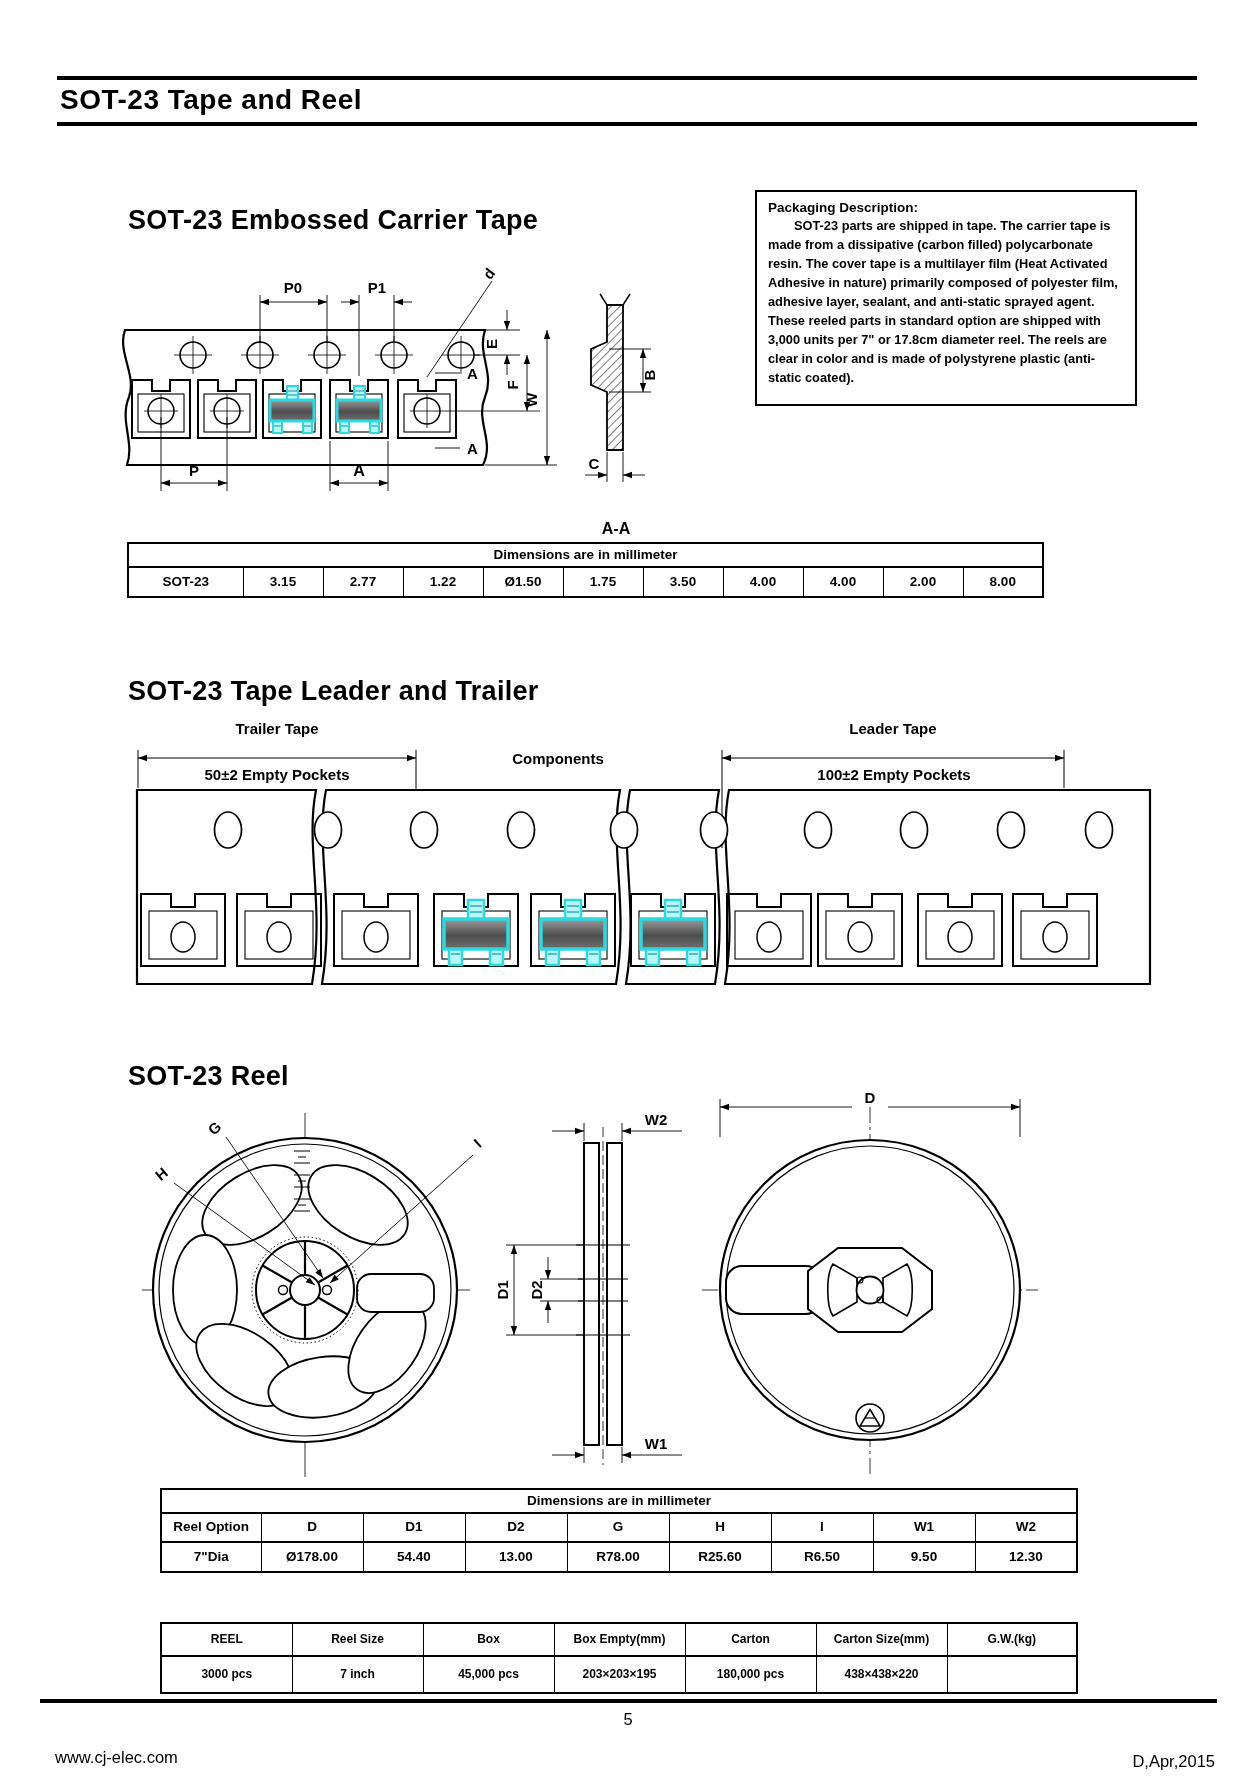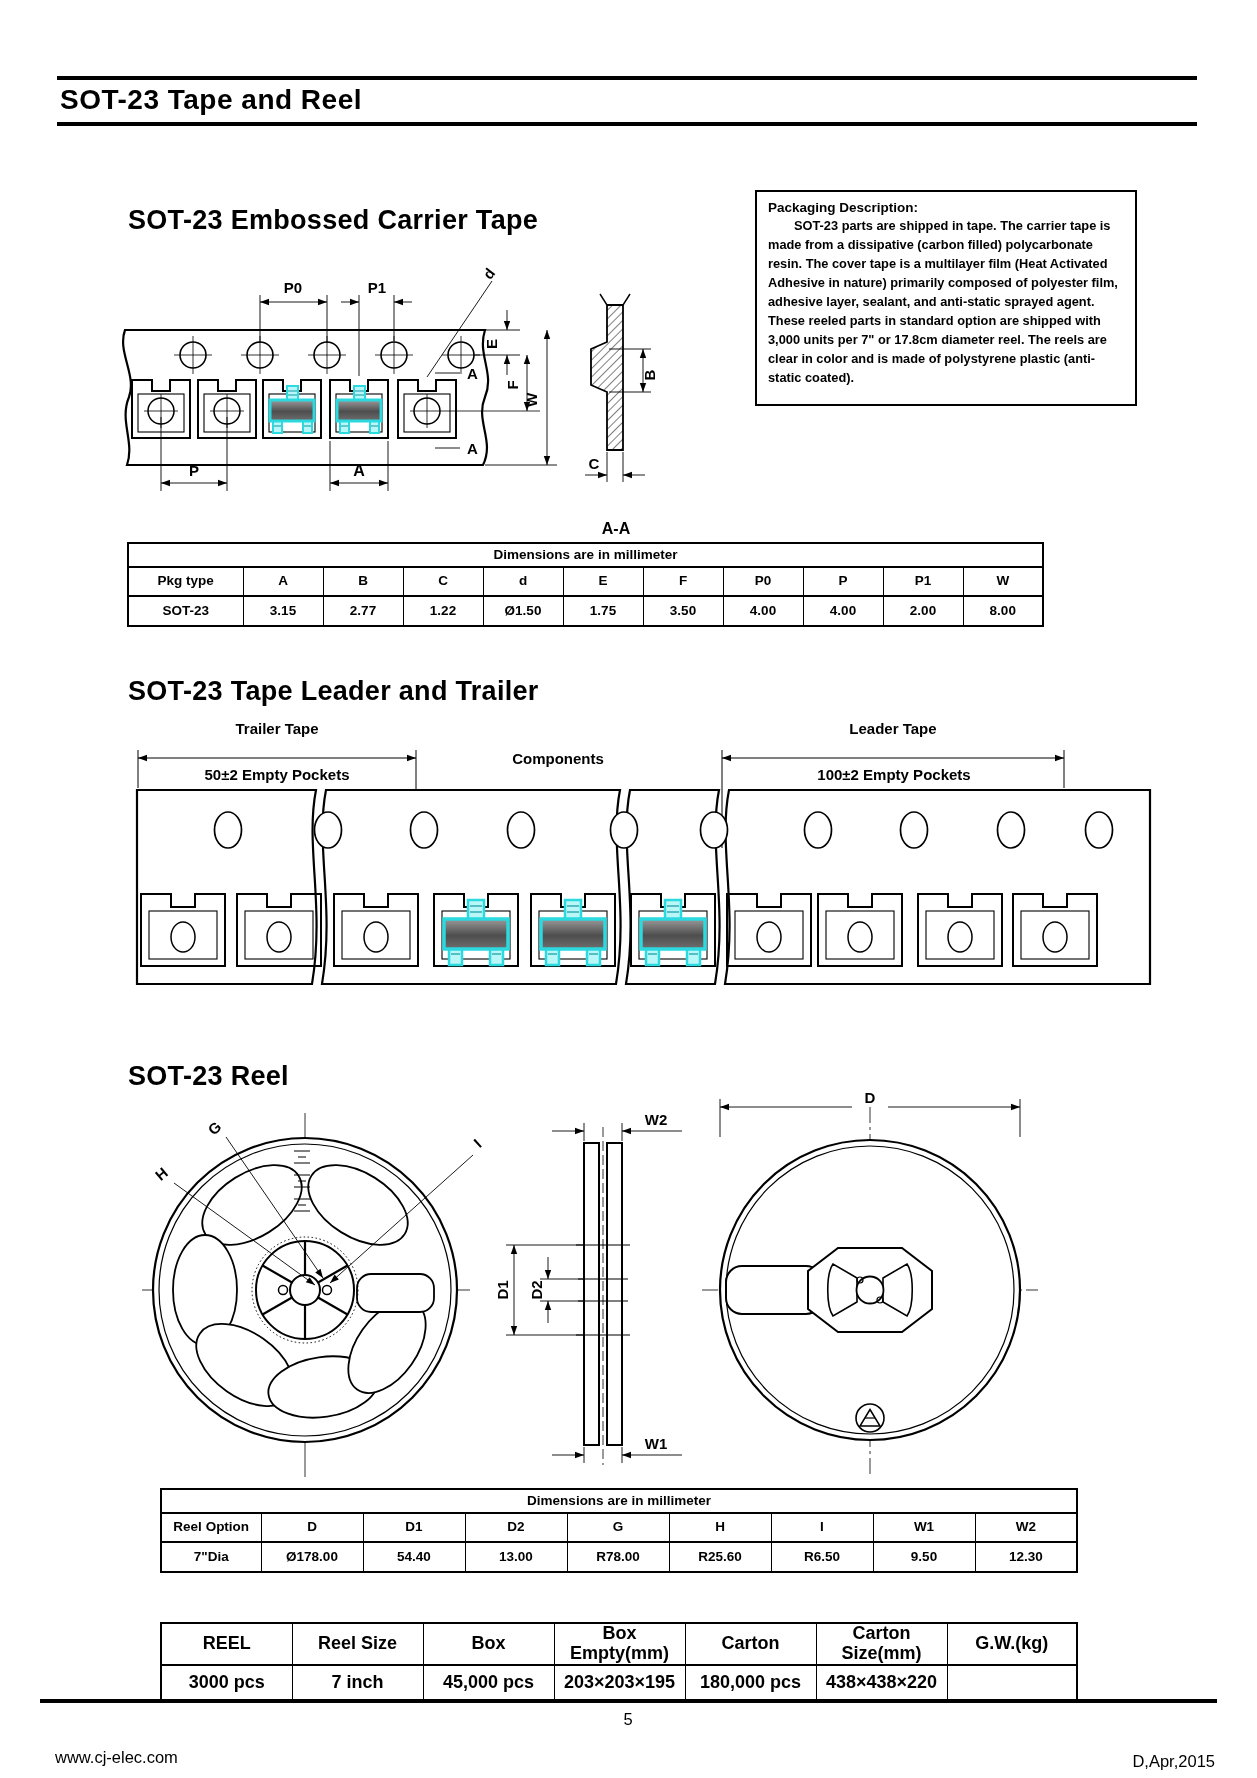--- a/index.html
+++ b/index.html
@@ -11,21 +11,21 @@
   .sec-head{font-size:27px;font-weight:bold;letter-spacing:0.3px;}
   .pkg-box{border:2px solid #000;padding:8px 11px 6px 11px;box-sizing:border-box;}
   .pkg-title{font-size:13.5px;font-weight:bold;margin:0 0 1px 0;}
   .pkg-body{font-size:12.8px;font-weight:bold;line-height:19px;margin:0;text-indent:26px;}
   table.dim{border-collapse:collapse;table-layout:fixed;border:2.5px solid #000;
             font-weight:bold;font-size:13.5px;text-align:center;padding-left:16px;}
   table.dim td{border:1.6px solid #000;padding:0;line-height:1.1;overflow:hidden;}
   table.dim tr.cap td{height:22px;border-bottom:2px solid #000;}
   table.dim tr.hdr td{height:27px;border-bottom:2.2px solid #000;}
   table.dim tr.val td{height:28px;}
-  table.pack{font-size:18px;}
+  table.pack{font-size:12px;}
   table.pack tr.hdr td{height:31px;}
   table.pack tr.val td{height:35px;}
   .ftr{font-size:16.5px;}
   svg text{font-family:"Liberation Sans", sans-serif;font-weight:bold;fill:#000;}
   svg .lbl{font-size:15px;}
   svg .lbl2{font-size:16px;}
   svg line,svg path,svg rect,svg circle,svg ellipse,svg polyline{vector-effect:none;}
 </style>
 </head>
 <body>
@@ -204,33 +204,20 @@
         <col style="width:80px">
         <col style="width:80px">
         <col style="width:80px">
         <col style="width:80px">
         <col style="width:80px">
       </colgroup>
     <tbody>
         <tr class="cap">
           <td colspan="11">Dimensions are in millimeter</td>
         </tr>
-    <tr class="hdr">
-      <td>Pkg type</td>
-      <td>A</td>
-      <td>B</td>
-      <td>C</td>
-      <td>d</td>
-      <td>E</td>
-      <td>F</td>
-      <td>P0</td>
-      <td>P</td>
-      <td>P1</td>
-      <td>W</td>
-    </tr>
     <tr class="val">
       <td>SOT-23</td>
       <td>3.15</td>
       <td>2.77</td>
       <td>1.22</td>
       <td>Ø1.50</td>
       <td>1.75</td>
       <td>3.50</td>
       <td>4.00</td>
       <td>4.00</td>

